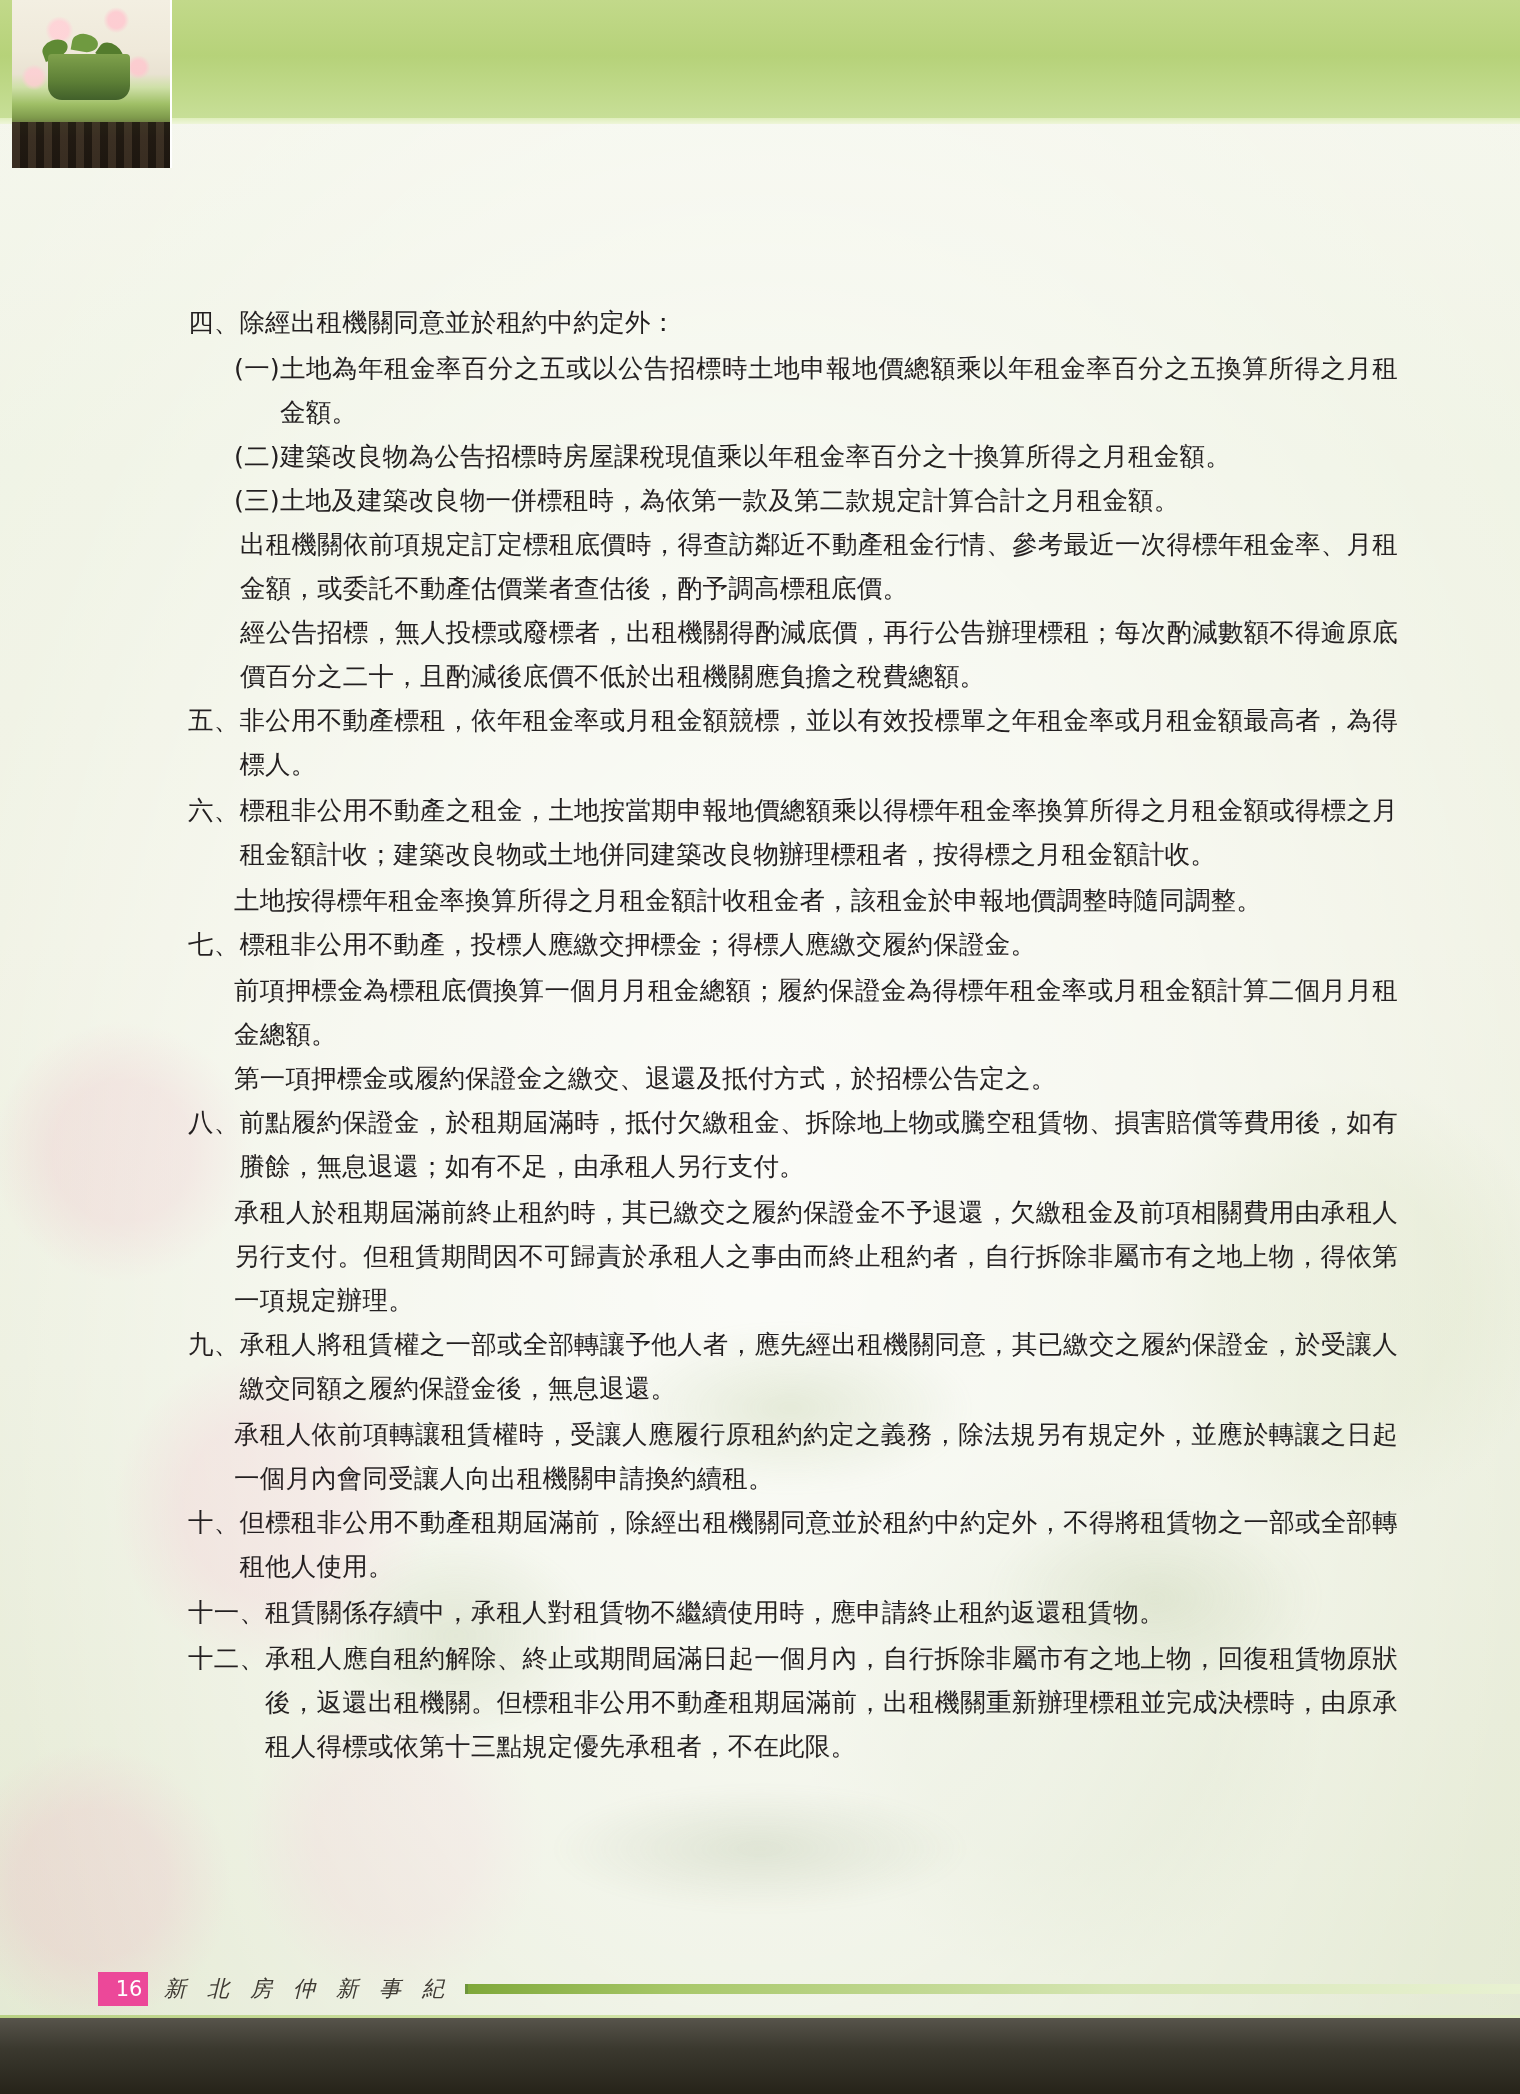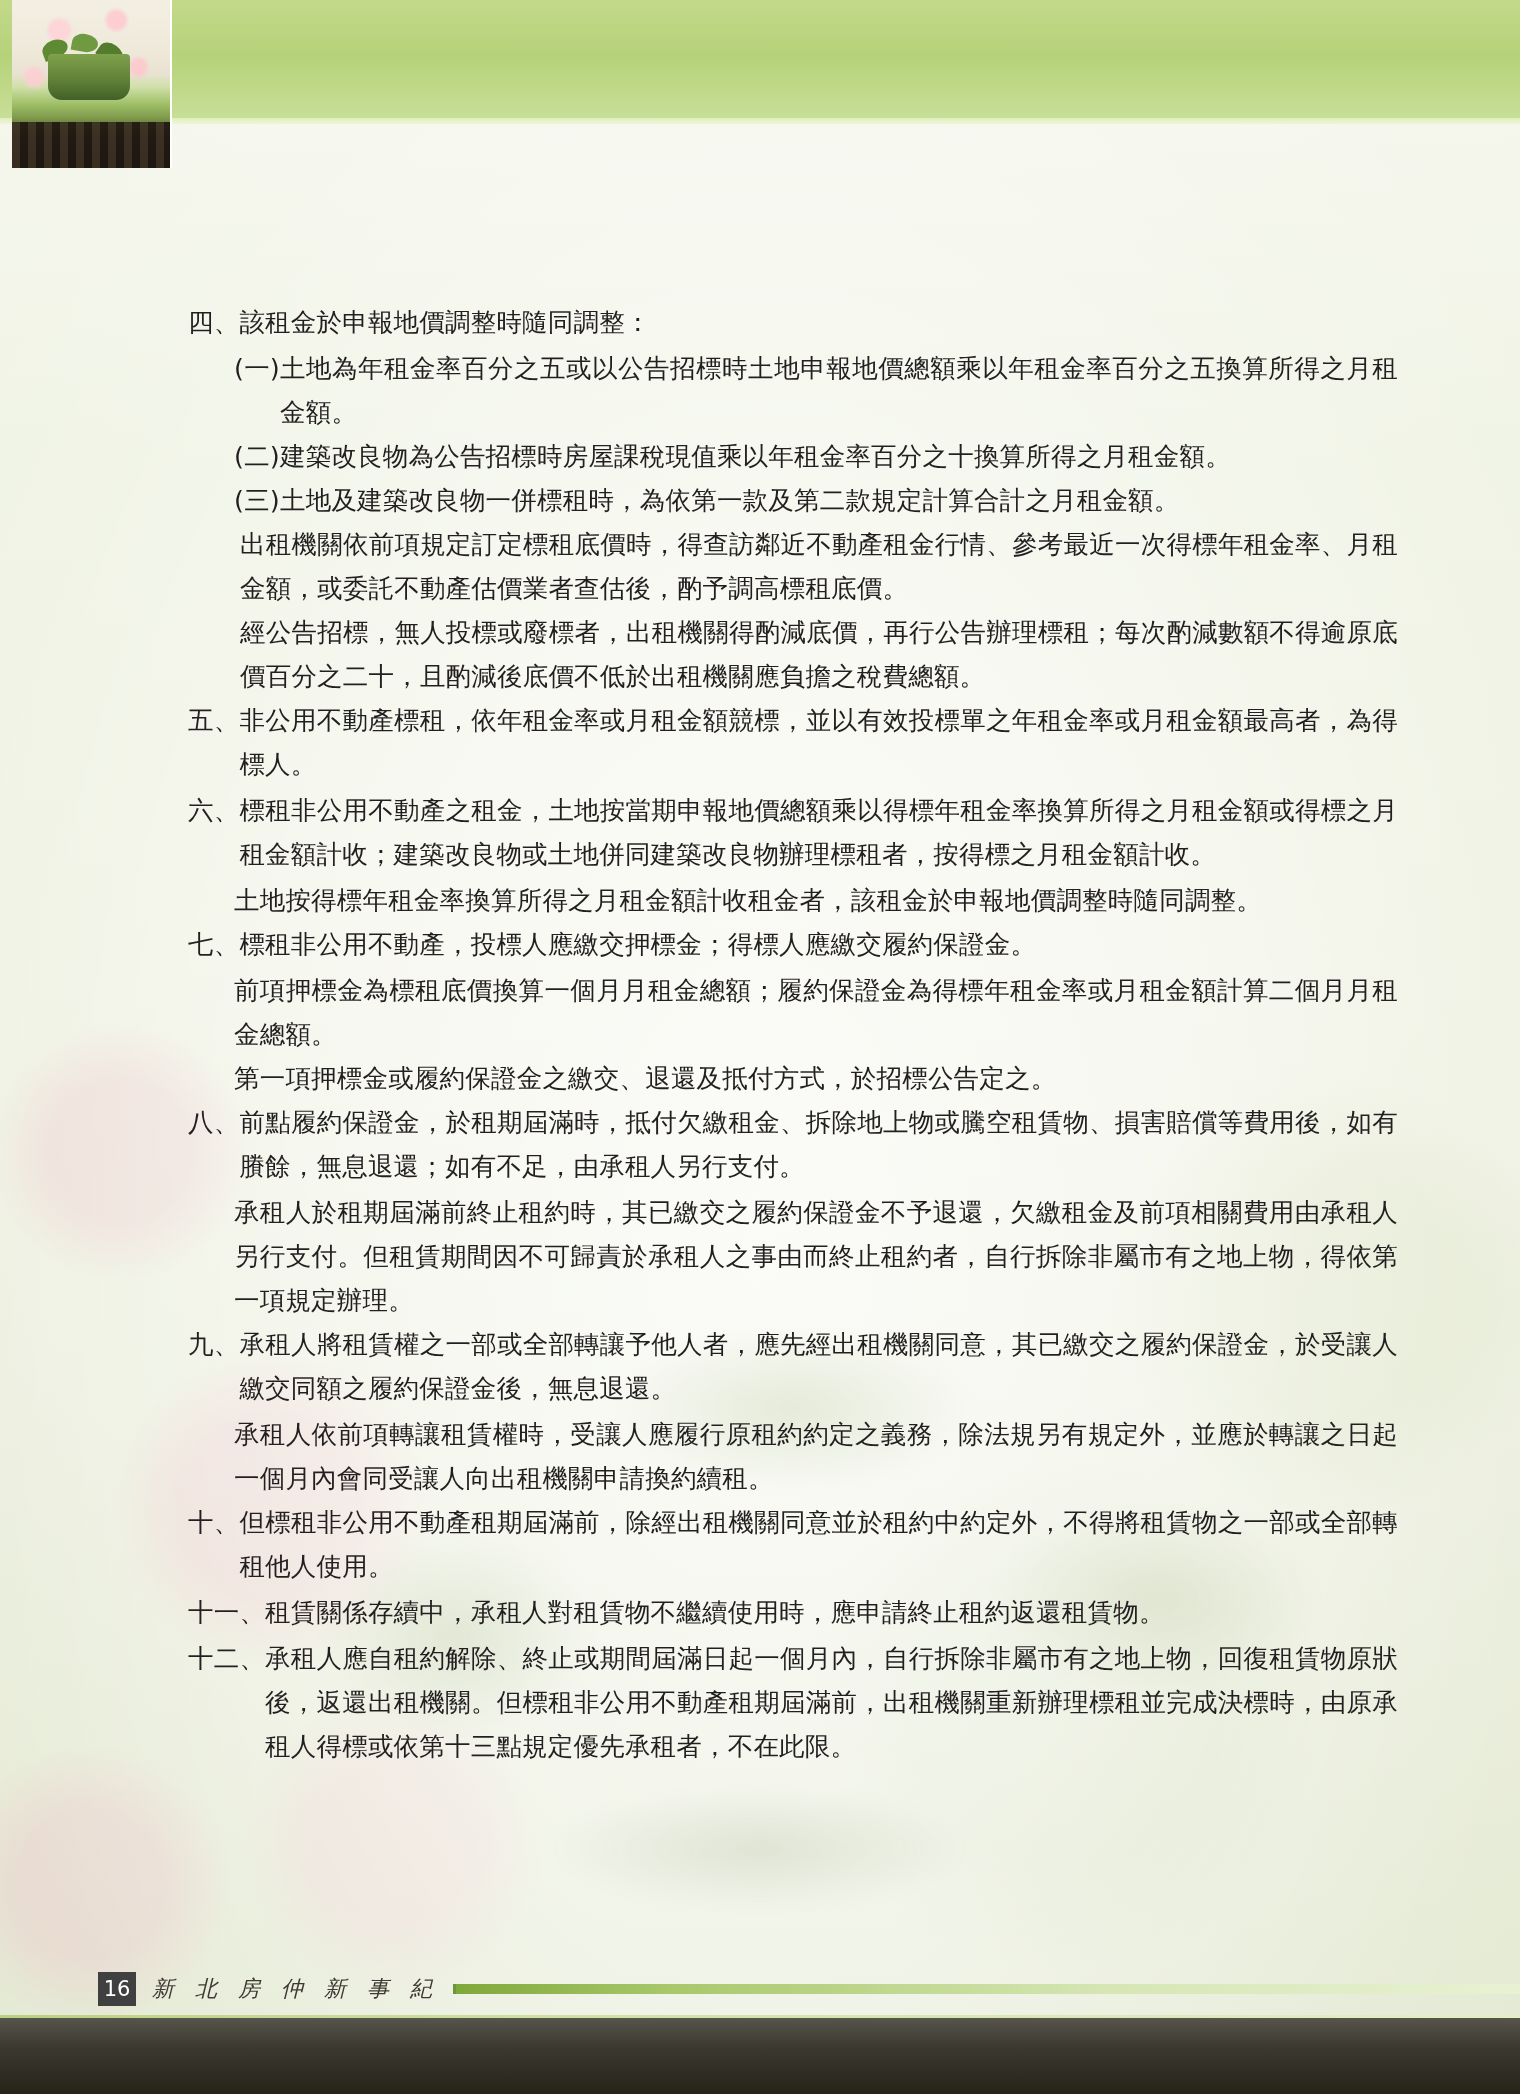--- a/index.html
+++ b/index.html
@@ -189,27 +189,28 @@
     position: absolute;
     left: 98px;
     bottom: 88px;
     display: flex;
     align-items: center;
     height: 34px;
   }
   .page-badge {
     width: 38px;
     height: 34px;
-    background: #404040;
+    background: #ec4899;
     color: #ffffff;
     font-size: 21px;
     display: flex;
     align-items: center;
     justify-content: center;
     font-family: "DejaVu Sans", "Liberation Sans", sans-serif;
+    padding-left: 12px;
   }
   .footer-title {
     margin-left: 16px;
     font-size: 22px;
     color: #3e3a33;
     letter-spacing: 7px;
     white-space: nowrap;
     font-style: italic;
   }
   .footer-rule {
@@ -235,21 +236,21 @@
   <div class="leaf l2"></div>
   <div class="leaf l3"></div>
   <div class="pot"></div>
   <div class="rail"></div>
 </div>
 
 <div class="content">
 
   <div class="clause">
     <span class="num">四、</span>
-    <span class="txt">該租金於申報地價調整時隨同調整：</span>
+    <span class="txt">除經出租機關同意並於租約中約定外：</span>
   </div>
   <div class="sub">
     <span class="num">(一)</span>
     <span class="txt">土地為年租金率百分之五或以公告招標時土地申報地價總額乘以年租金率百分之五換算所得之月租金額。</span>
   </div>
   <div class="sub">
     <span class="num">(二)</span>
     <span class="txt">建築改良物為公告招標時房屋課稅現值乘以年租金率百分之十換算所得之月租金額。</span>
   </div>
   <div class="sub">

